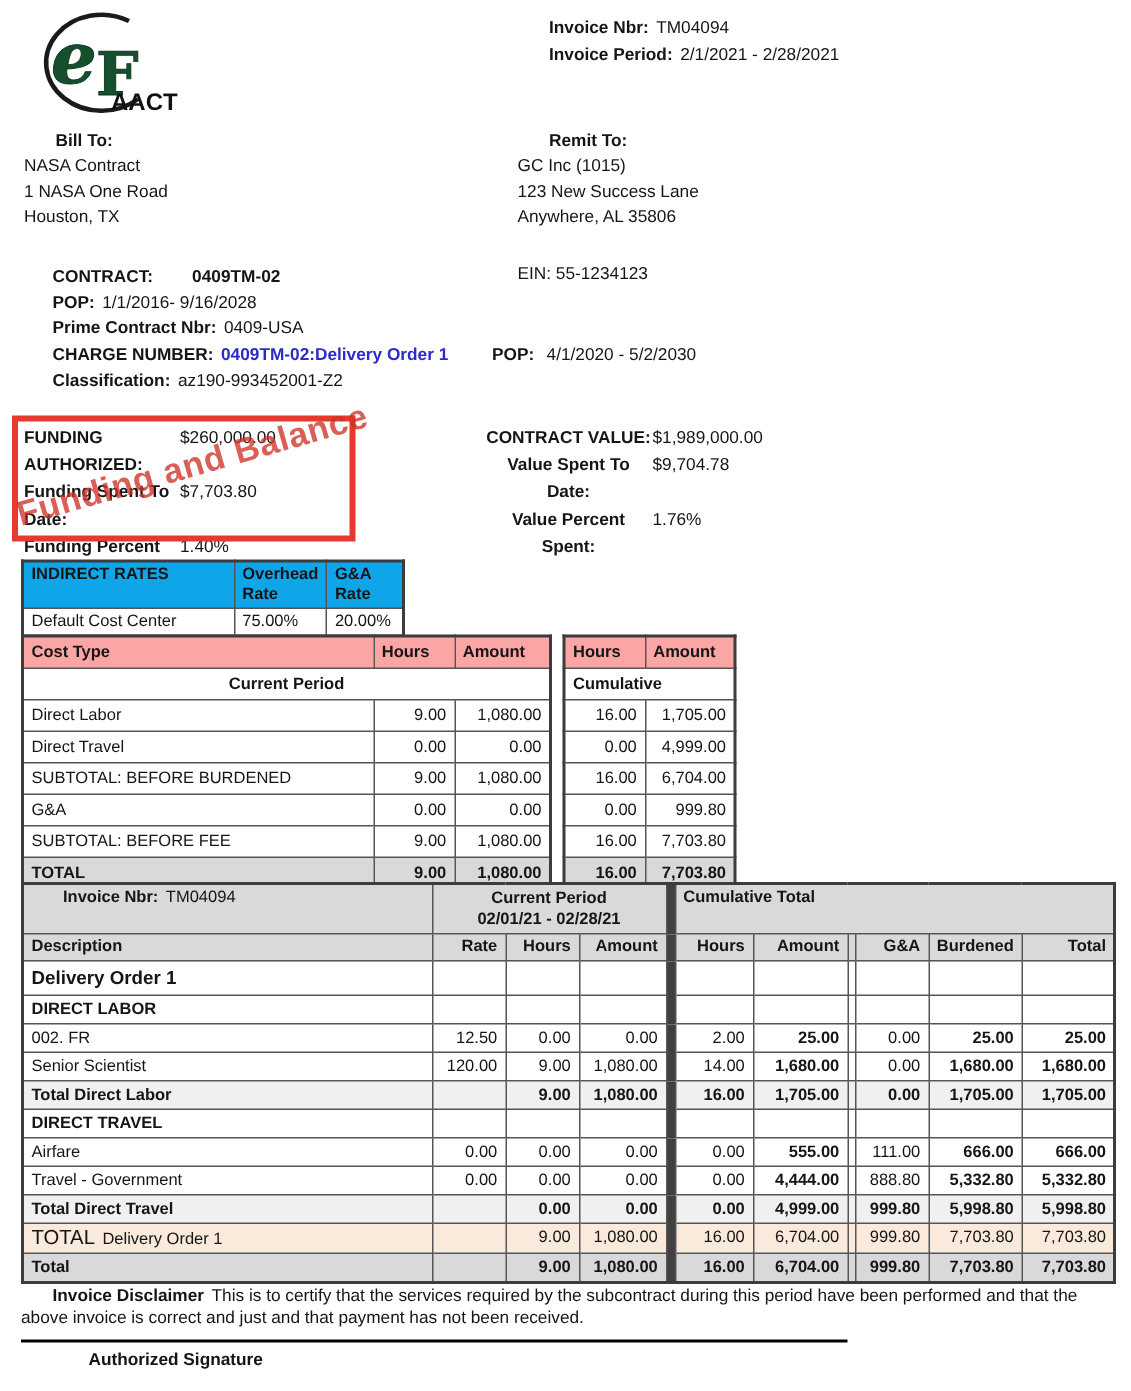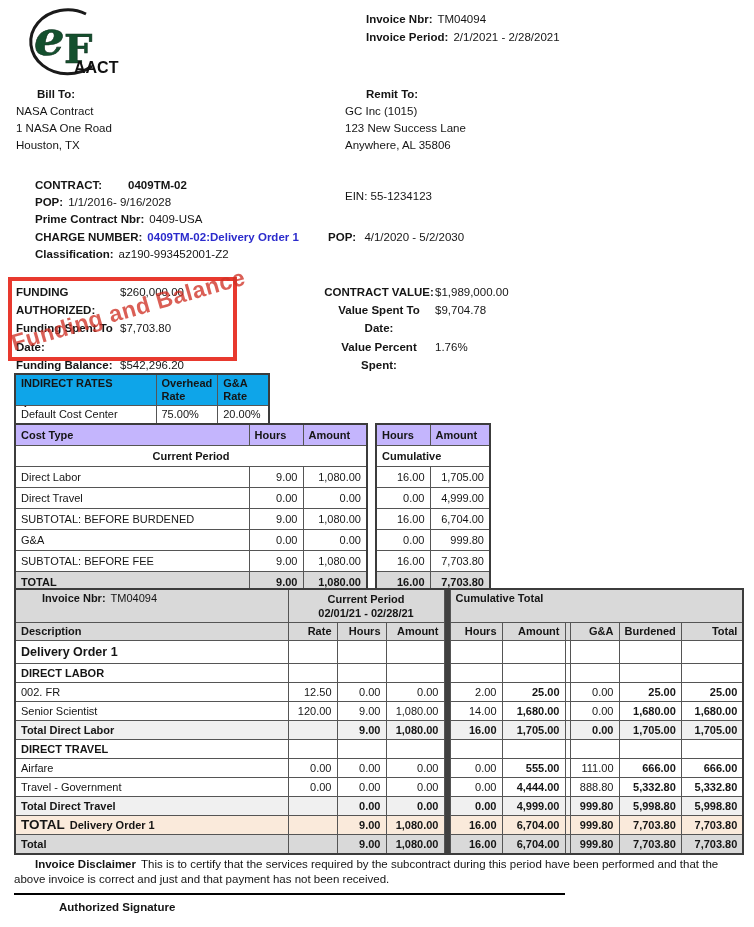--- a/index.html
+++ b/index.html
@@ -11,21 +11,21 @@
   .lbl { font-weight:bold;margin-left:21px; }
   .sp { margin-right:5px; }
 
   
   #logo { position:absolute; left:12px; top:5px; }
   .hdr-right { position:absolute; left:345px; top:10px; line-height:18px; }
 
   
   .billto { position:absolute; left:16px; top:86px; line-height:17px; }
   .remitto { position:absolute; left:345px; top:86px; line-height:17px; }
-  .ein { margin-top:34px; }
+  .ein { margin-top:21px; }
 
   
   .contract { position:absolute; left:14px; top:177px; line-height:17.2px; }
   .bluelink { color:#2b2bcc; font-weight:bold; }
 
   
   .funding-left  { position:absolute; left:16px;  top:283px; line-height:18.2px; }
   .funding-right { position:absolute; left:323px; top:283px; line-height:18.2px; }
   .f-row { display:flex; }
   .funding-left  .f-lbl { width:104px; font-weight:bold; }
@@ -51,33 +51,33 @@
   
   .t-indirect { position:absolute; left:14px; top:373px; border:2px solid #3c3c3c; }
   .t-indirect th { background:#0ea5e9; vertical-align:top; }
 
   
   .summary-wrap { position:absolute; left:14px; top:423px; display:flex; gap:7px; align-items:flex-start; }
   .t-sum { border:2px solid #3c3c3c; }
   .t-sum td, .t-sum th { height:16px; }
   .t-sum .title { font-weight:bold; background:#fff; }
   .t-sum .c { text-align:center; }
-  .t-sum thead th { background:#c4b5fd; font-weight:bold; }
+  .t-sum thead th { background:#fca5a5; font-weight:bold; }
   tr.sumtotal td { background:#d9d9d9; font-weight:bold; }
 
   
   .t-invoice { position:absolute; left:14px; top:588px; border:2px solid #3c3c3c; table-layout:fixed; }
   .t-invoice .div1 { background:#404040; padding:0; border-top:0; border-bottom:0; }
   .t-invoice .div2 { padding:0; }
   .t-invoice thead th { background:#d9d9d9; }
   .t-invoice td { height:14px; }
   tr.group td { font-weight:bold; font-size:12.5px; height:18px; }
   tr.section td { font-weight:bold; }
   tr.sub td { background:#f0f0f0; font-weight:bold; }
-  tr.totdo td { background:#faeadb; font-weight:bold; }
+  tr.totdo td { background:#faeadb; font-weight:normal; }
   tr.totdo .big { font-size:13.5px; }
   tr.grand td { background:#d9d9d9; font-weight:bold; }
   td.b { font-weight:bold; }
   .h1cell { text-align:center; font-weight:bold; line-height:14px; }
 
   
   .disclaimer { position:absolute; left:14px; top:845px; width:720px; line-height:15.5px; }
   .sig-line { position:absolute; left:14px; top:893px; width:551px; border-top:2px solid #000; }
   .sig-label { position:absolute; left:14px; top:901px; font-weight:bold;margin-left:45px; }
 </style>
@@ -138,24 +138,20 @@
   </div>
 
   <div class="funding-left">
     <div class="f-row">
       <span class="f-lbl">FUNDING AUTHORIZED:</span>
       <span>$260,000.00</span>
     </div>
     <div class="f-row">
       <span class="f-lbl">Funding Spent To Date:</span>
       <span>$7,703.80</span>
-    </div>
-    <div class="f-row">
-      <span class="f-lbl">Funding Balance:</span>
-      <span>$542,296.20</span>
     </div>
     <div class="f-row">
       <span class="f-lbl">Funding Percent Spent:</span>
       <span>1.40%</span>
     </div>
   </div>
 
   <div class="funding-right">
     <div class="f-row">
       <span class="f-lbl">CONTRACT VALUE:</span>

